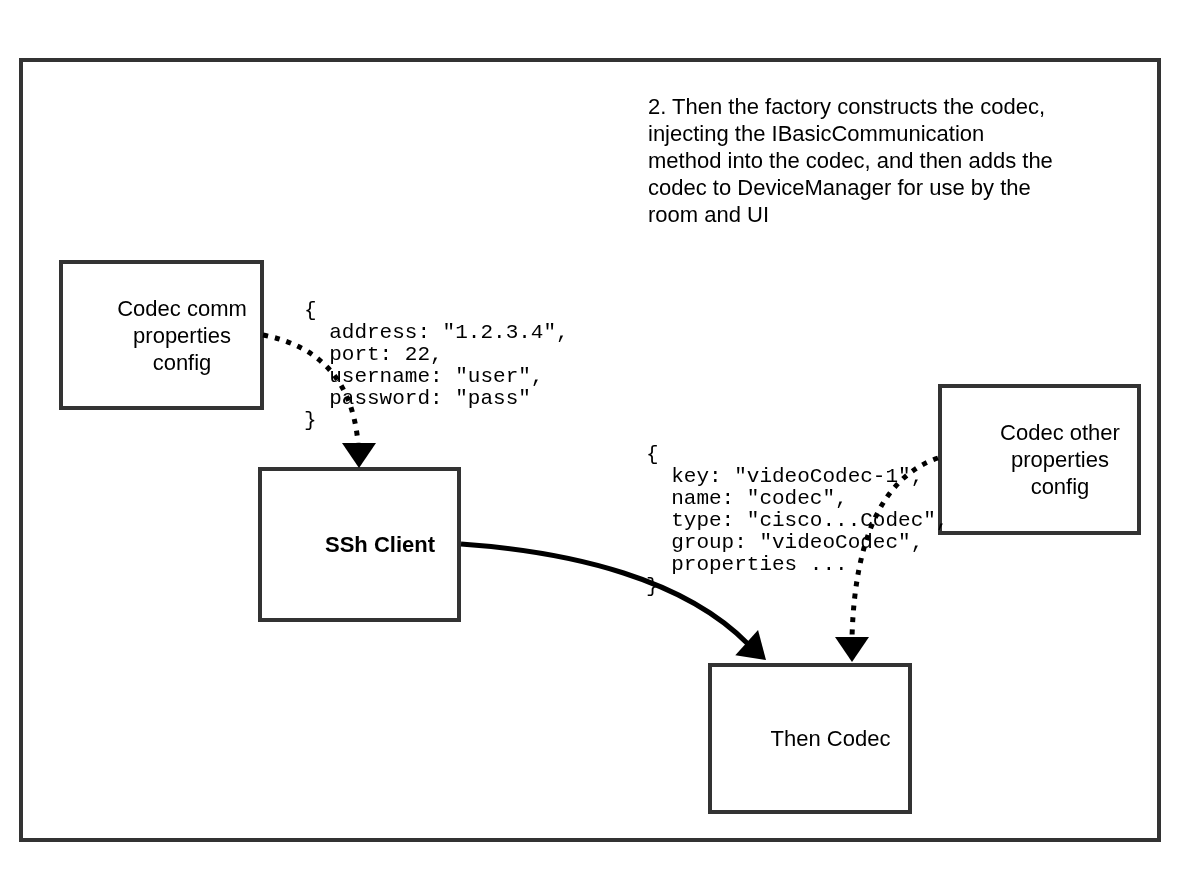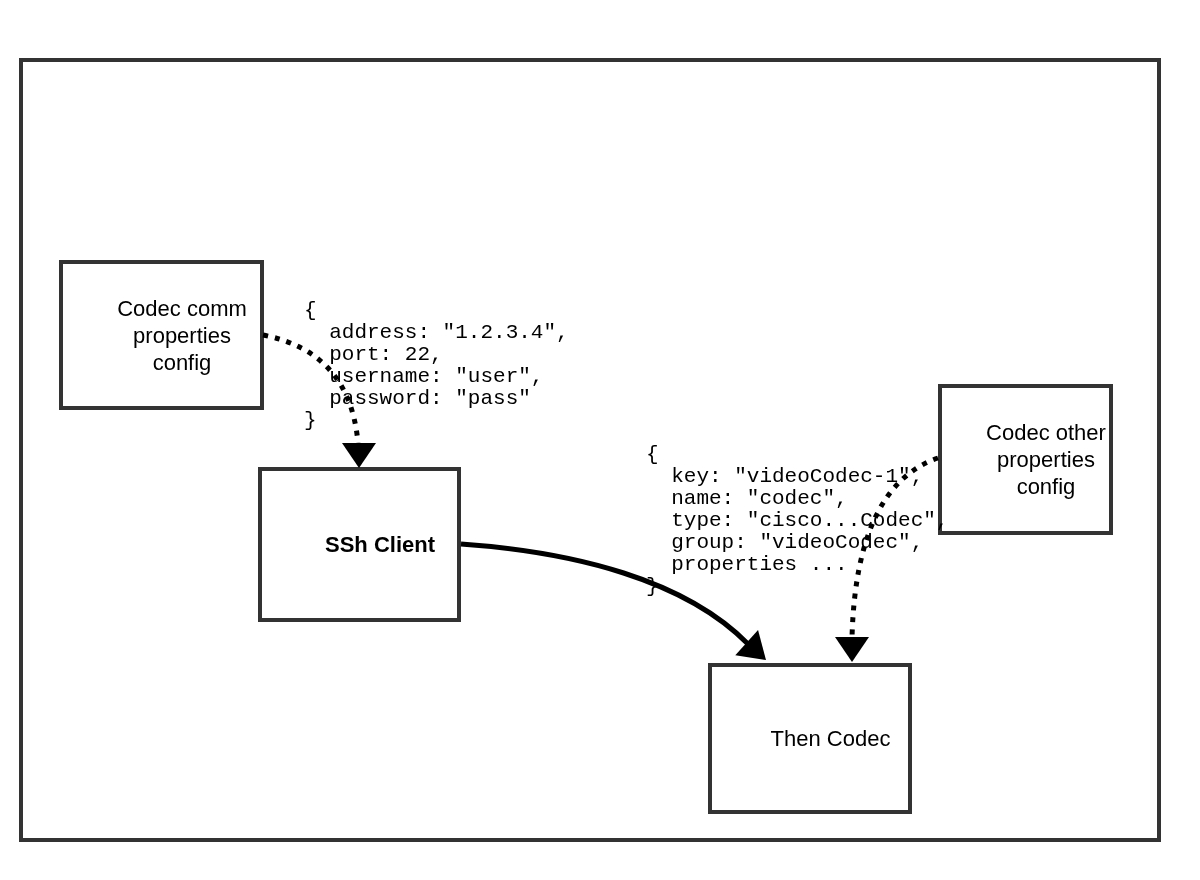--- a/index.html
+++ b/index.html
@@ -50,21 +50,21 @@
     align-items: center;
     justify-content: center;
     text-align: center;
     font-size: 22px;
     line-height: 27px;
     white-space: pre-line;
     padding-left: 41px;
   }
   #box-comm  { left: 59px;  top: 260px; width: 205px; height: 150px; }
   #box-ssh   { left: 258px; top: 467px; width: 203px; height: 155px; font-weight: bold; }
-  #box-other { left: 938px; top: 384px; width: 175px; height: 151px; }
+  #box-other { left: 938px; top: 384px; width: 203px; height: 151px; }
   #box-cisco { left: 708px; top: 663px; width: 204px; height: 151px; }
   .code {
     position: absolute;
     margin: 0;
     font-family: "Liberation Mono", monospace;
     font-size: 21px;
     line-height: 22px;
     white-space: pre;
     color: #000000;
   }
@@ -95,20 +95,25 @@
   }
 </style>
 </head>
 <body>
 
 <div class="stage">
 
   <div class="outer-frame"></div>
 
 
+  <div class="note" id="note-step2">2. Then the factory constructs the codec,
+injecting the IBasicCommunication
+method into the codec, and then adds the
+codec to DeviceManager for use by the
+room and UI</div>
 
 
   <div class="dbox" id="box-comm">Codec comm
 properties
 config</div>
 
   <div class="dbox" id="box-ssh">SSh Client</div>
 
   <div class="dbox" id="box-other">Codec other
 properties

